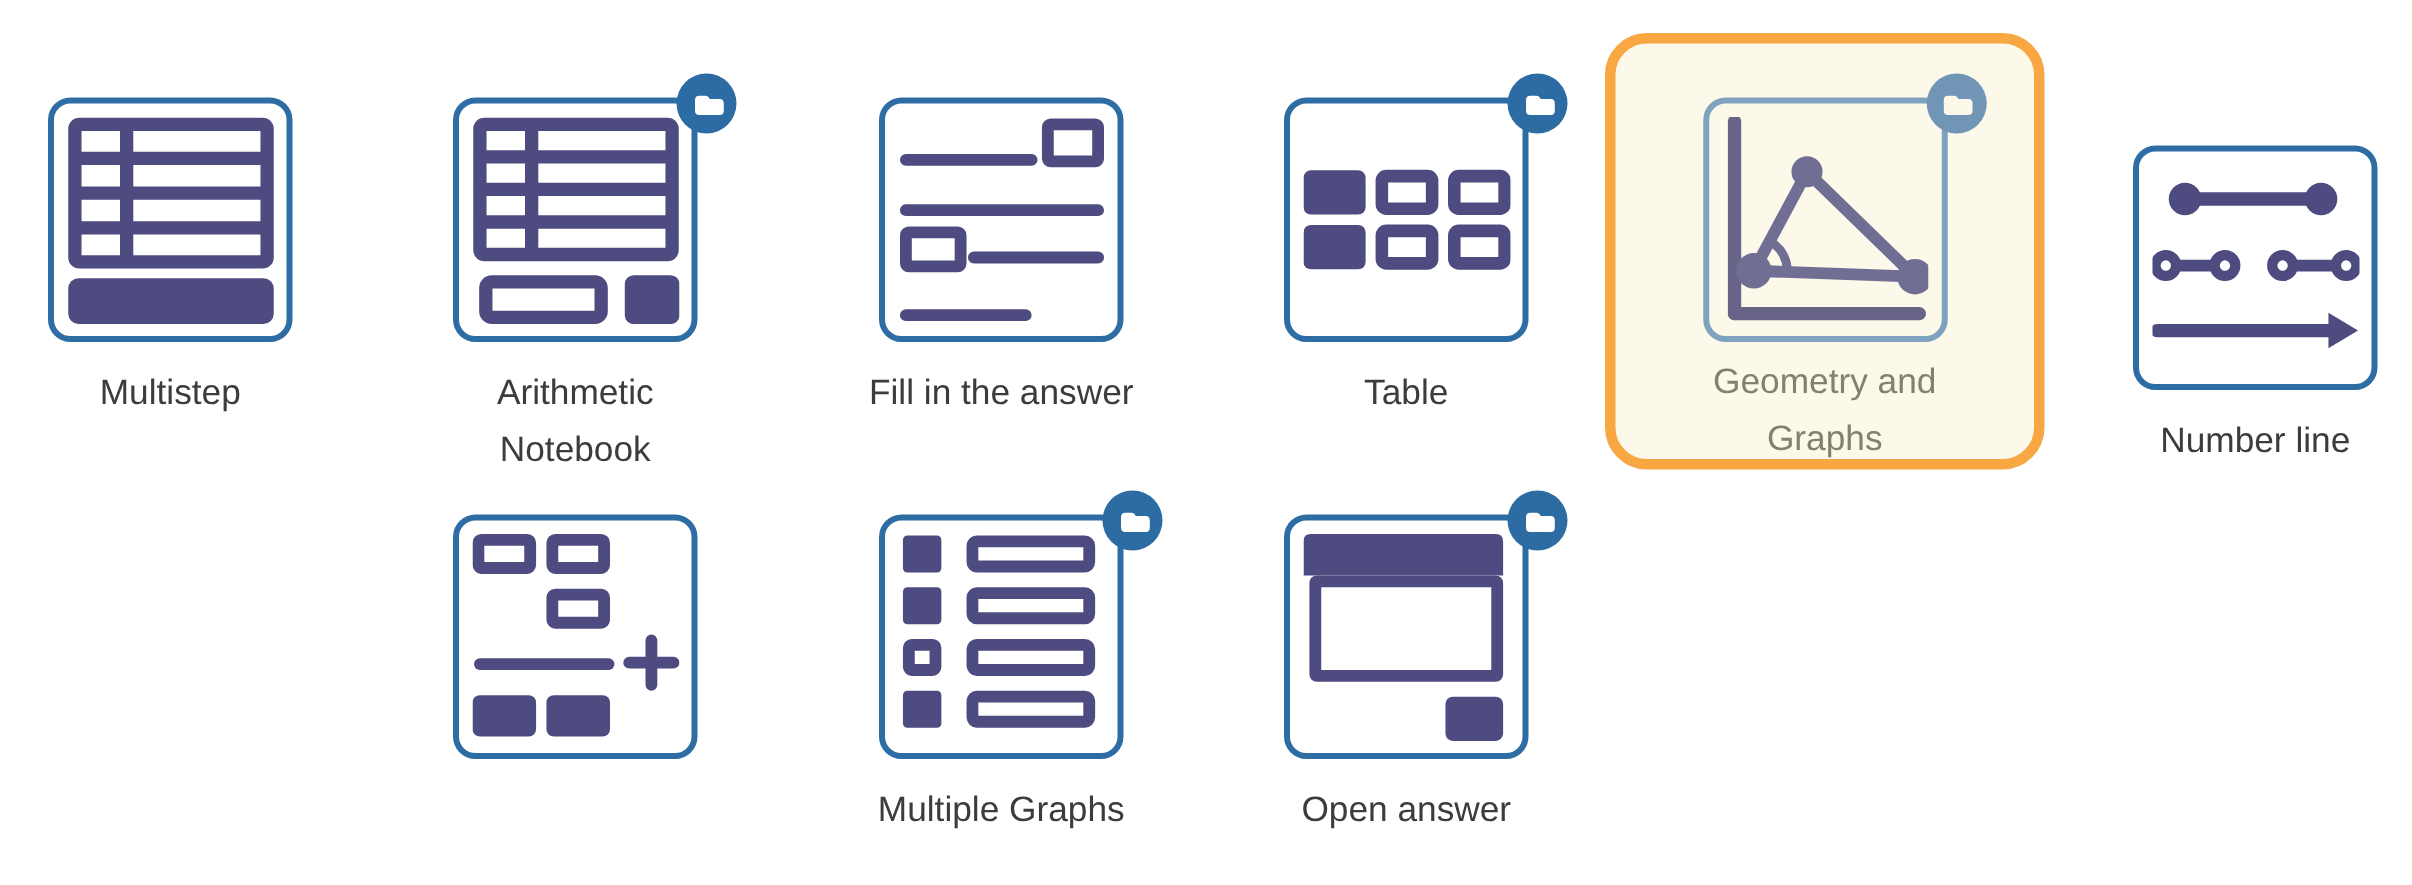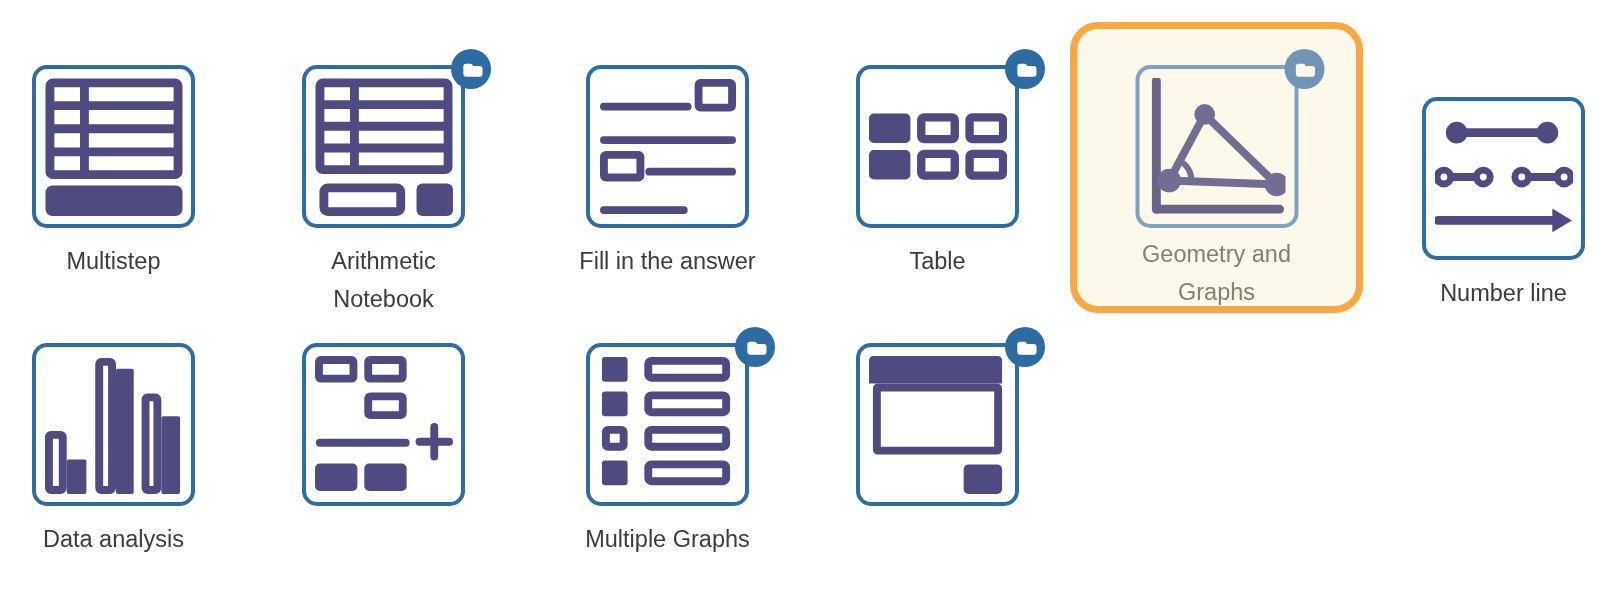--- a/index.html
+++ b/index.html
@@ -157,33 +157,20 @@
         <circle class="stf" cx="49" cy="68" r="7" stroke-width="7"></circle>
         <circle class="stf" cx="88" cy="68" r="7" stroke-width="7"></circle>
         <circle class="stf" cx="131" cy="68" r="7" stroke-width="7"></circle>
         <line class="st rnd" x1="3" y1="112" x2="122" y2="112" stroke-width="9"></line>
         <path class="fl" d="M119 100 L139 112 L119 124 Z"></path>
       </svg>
     </div>
     <div class="label">Number line</div>
   </div>
 
-  <div class="tile" style="left:32px; top:343px;">
-    <div class="box">
-      <svg class="icon" viewBox="0 0 140 140">
-        <rect class="fl" x="22" y="105" width="20" height="35" rx="2"></rect>
-        <rect class="fl" x="72" y="13" width="18" height="127" rx="2"></rect>
-        <rect class="fl" x="118" y="61" width="19" height="79" rx="2"></rect>
-        <rect class="stf" x="4" y="80" width="14" height="56" rx="2" stroke-width="8"></rect>
-        <rect class="stf" x="55" y="6" width="13" height="130" rx="2" stroke-width="8"></rect>
-        <rect class="stf" x="102" y="42" width="12" height="94" rx="2" stroke-width="8"></rect>
-      </svg>
-    </div>
-    <div class="label">Data analysis</div>
-  </div>
 
   <div class="tile" style="left:302px; top:343px;">
     <div class="box">
       <svg class="icon" viewBox="0 0 140 140">
         <rect class="stf" x="4" y="4" width="35" height="19" rx="2" stroke-width="8"></rect>
         <rect class="stf" x="54" y="4" width="35" height="19" rx="2" stroke-width="8"></rect>
         <rect class="stf" x="54" y="41" width="35" height="19" rx="2" stroke-width="8"></rect>
         <line class="st rnd" x1="5" y1="88" x2="92" y2="88" stroke-width="8"></line>
         <path class="st rnd" d="M121 72 V102 M106 87 H136" stroke-width="8" fill="none"></path>
         <rect class="fl" x="0" y="109" width="43" height="28" rx="5"></rect>
@@ -219,15 +206,16 @@
         <path class="fl" d="M0 5 q0-5 5-5 h125 q5 0 5 5 v23 H0 Z"></path>
         <rect class="stf" x="8" y="32" width="123" height="64" rx="1" stroke-width="8"></rect>
         <rect class="fl" x="96" y="110" width="39" height="30" rx="5"></rect>
       </svg>
       <span class="badge">
         <svg viewBox="0 0 24 24">
           <path class="folder" d="M3.5 9 q0-3 3-3 h4.2 q1.7 0 2.4 1.3 l0.6 1 h6.8 q3 0 3 3 v5.2 q0 3-3 3 h-14 q-3 0-3-3 z"></path>
         </svg>
       </span>
     </div>
+    <div class="label">Open answer</div>
   </div>
 
 </div>
 
 </body></html>

